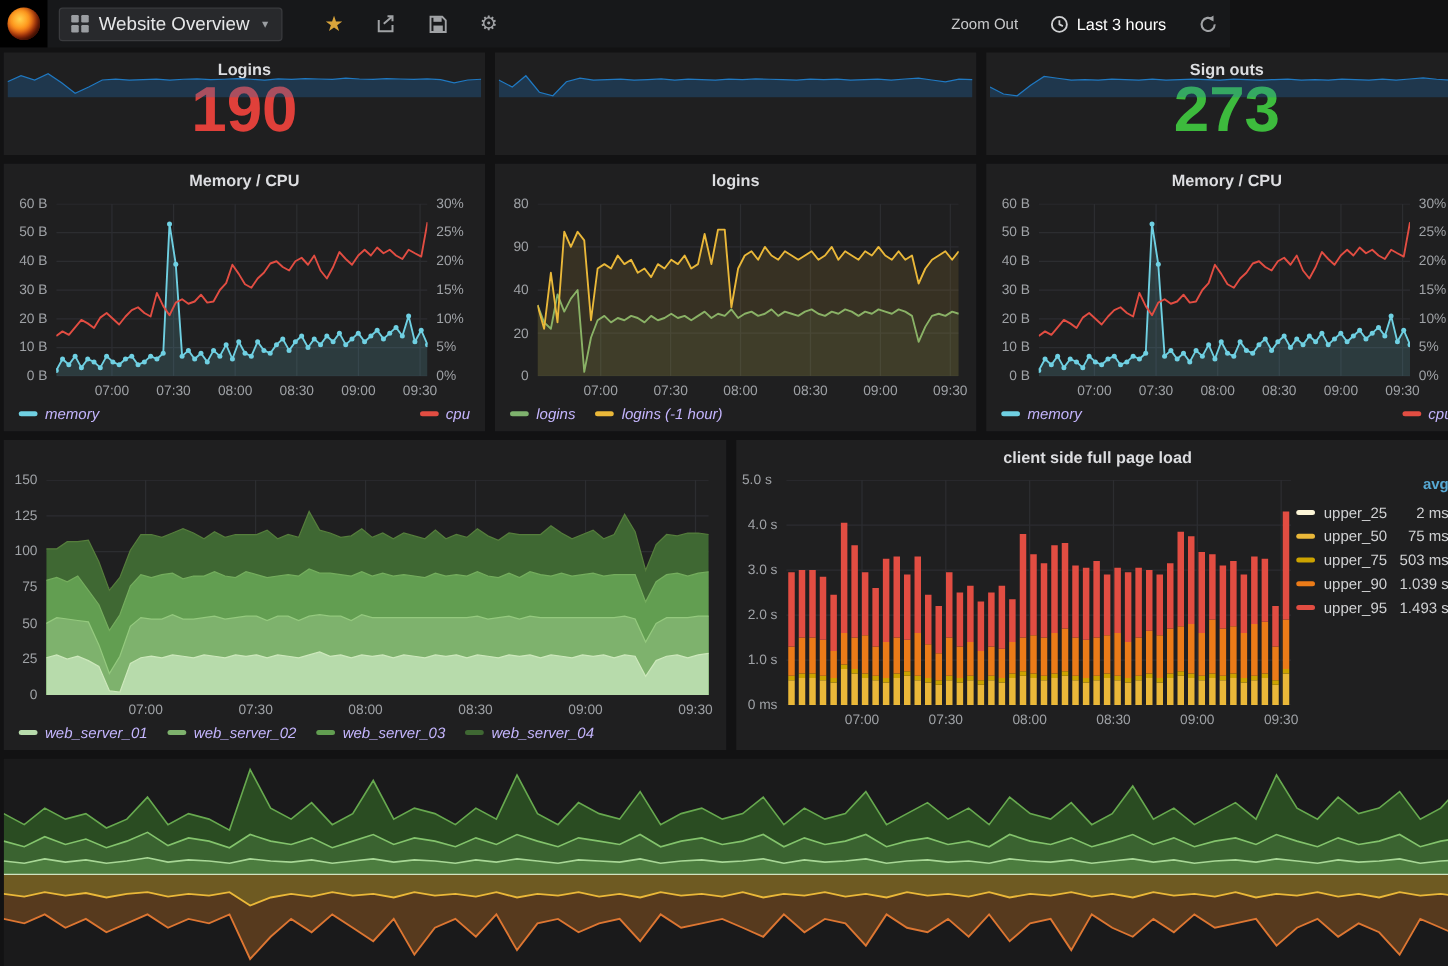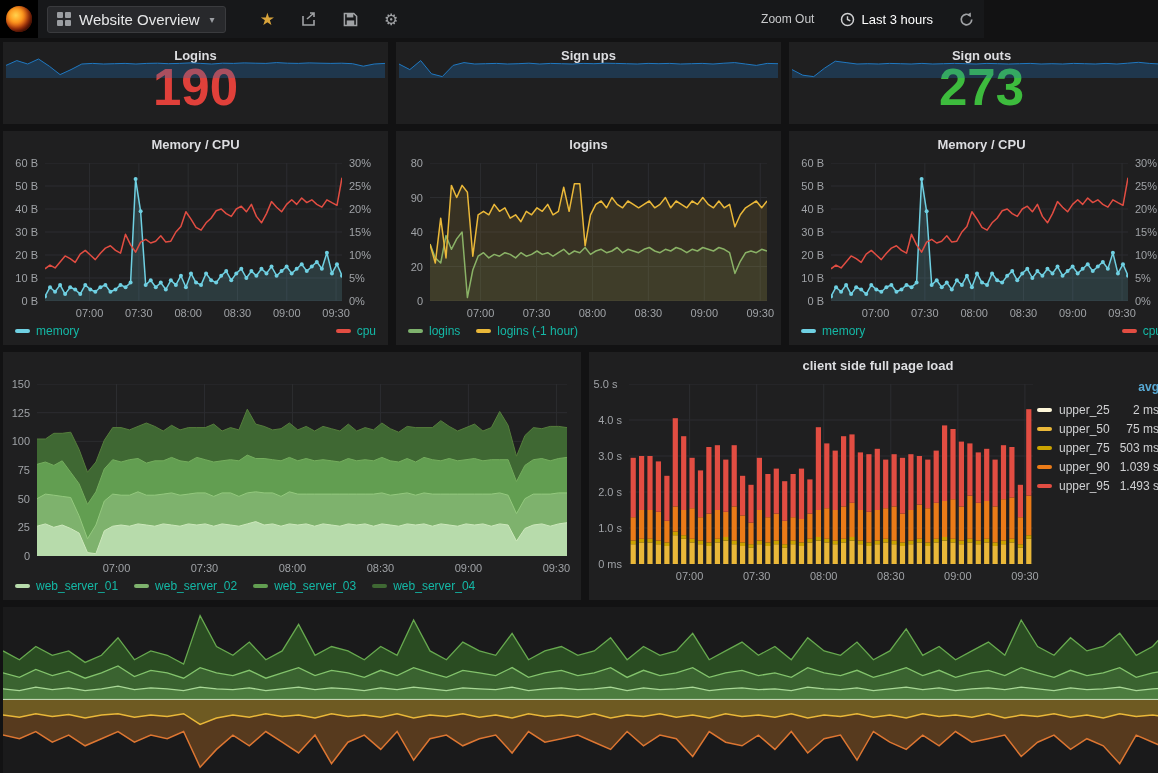--- a/index.html
+++ b/index.html
@@ -43,21 +43,21 @@
   
   .plot-wrap{position:absolute;top:24px;left:0;right:0;bottom:0;}
   .plot{position:absolute;top:8px;bottom:44px;}
   .dual .plot{left:42px;right:46px;}
   .single .plot{left:34px;right:14px;}
   .client .plot{left:40px;right:134px;bottom:36px;}
   .mirror-wrap .plot{left:0;right:0;top:0;bottom:0;}
   .p-full .plot-wrap{top:0;}
   .axis-lab{position:absolute;color:#9fa2a6;font-size:11px;white-space:nowrap;}
   .legend{position:absolute;bottom:7px;left:12px;right:12px;display:flex;gap:16px;align-items:center;}
-  .leg-item{display:flex;align-items:center;gap:6px;color:#14b8a6;font-size:12px;cursor:pointer;}
+  .leg-item{display:flex;align-items:center;gap:6px;color:#c4b5fd;font-size:12px;cursor:pointer;font-style:italic;}
   .leg-item.push-right{margin-left:auto;}
   .swatch{width:15px;height:4px;border-radius:2px;display:inline-block;}
   
   .leg-table{position:absolute;top:26px;right:6px;width:124px;font-size:12px;}
   .leg-table .hdr{text-align:right;color:#57a9d4;font-weight:bold;padding:2px 2px 6px 0;cursor:pointer;}
   .leg-row{display:flex;align-items:center;height:19px;cursor:pointer;}
   .leg-row .swatch{margin-right:7px;}
   .leg-row .lbl{color:#d0d1d3;}
   .leg-row .val{margin-left:auto;color:#d0d1d3;padding-right:2px;white-space:nowrap;}
 </style>
@@ -116,21 +116,20 @@
   <div class="row first">
     <div class="panel p-stat">
       <div class="panel-title">Logins</div>
       <div class="stat-value" style="color: rgb(224, 64, 58);">190</div>
       <div class="spark plot"><svg width="379" height="28">
             <polygon points="0.0,15.4 10.8,10.6 21.7,14.0 32.5,9.0 43.3,16.2 54.1,24.6 65.0,19.6 75.8,14.0 86.6,13.4 97.5,14.0 108.3,13.7 119.1,13.4 129.9,14.0 140.8,13.4 151.6,13.2 162.4,13.7 173.3,13.4 184.1,12.9 194.9,13.4 205.7,14.0 216.6,13.2 227.4,13.4 238.2,12.9 249.1,13.2 259.9,13.4 270.7,12.6 281.5,13.2 292.4,13.4 303.2,12.9 314.0,13.2 324.9,13.4 335.7,13.2 346.5,13.7 357.3,16.2 368.2,14.0 379.0,13.4 379,28 0,28" fill="rgba(31,120,193,0.28)"></polygon>
             <polyline points="0.0,15.4 10.8,10.6 21.7,14.0 32.5,9.0 43.3,16.2 54.1,24.6 65.0,19.6 75.8,14.0 86.6,13.4 97.5,14.0 108.3,13.7 119.1,13.4 129.9,14.0 140.8,13.4 151.6,13.2 162.4,13.7 173.3,13.4 184.1,12.9 194.9,13.4 205.7,14.0 216.6,13.2 227.4,13.4 238.2,12.9 249.1,13.2 259.9,13.4 270.7,12.6 281.5,13.2 292.4,13.4 303.2,12.9 314.0,13.2 324.9,13.4 335.7,13.2 346.5,13.7 357.3,16.2 368.2,14.0 379.0,13.4" fill="none" stroke="#1f78c1" stroke-width="1"></polyline>
           </svg></div>
     </div>
     <div class="panel p-stat">
-      <div class="panel-title">Sign ups</div>
       <div class="spark plot"><svg width="379" height="28">
             <polygon points="0.0,14.0 10.8,19.6 21.7,10.6 32.5,23.8 43.3,26.6 54.1,15.4 65.0,12.6 75.8,14.0 86.6,13.7 97.5,13.4 108.3,14.0 119.1,13.7 129.9,13.2 140.8,14.0 151.6,13.4 162.4,13.7 173.3,14.0 184.1,13.4 194.9,13.7 205.7,13.2 216.6,13.4 227.4,13.7 238.2,14.0 249.1,13.4 259.9,13.7 270.7,13.4 281.5,14.0 292.4,13.7 303.2,13.4 314.0,14.0 324.9,13.2 335.7,12.6 346.5,14.0 357.3,15.4 368.2,13.4 379.0,13.7 379,28 0,28" fill="rgba(31,120,193,0.28)"></polygon>
             <polyline points="0.0,14.0 10.8,19.6 21.7,10.6 32.5,23.8 43.3,26.6 54.1,15.4 65.0,12.6 75.8,14.0 86.6,13.7 97.5,13.4 108.3,14.0 119.1,13.7 129.9,13.2 140.8,14.0 151.6,13.4 162.4,13.7 173.3,14.0 184.1,13.4 194.9,13.7 205.7,13.2 216.6,13.4 227.4,13.7 238.2,14.0 249.1,13.4 259.9,13.7 270.7,13.4 281.5,14.0 292.4,13.7 303.2,13.4 314.0,14.0 324.9,13.2 335.7,12.6 346.5,14.0 357.3,15.4 368.2,13.4 379.0,13.7" fill="none" stroke="#1f78c1" stroke-width="1"></polyline>
           </svg></div>
     </div>
     <div class="panel p-stat">
       <div class="panel-title">Sign outs</div>
       <div class="stat-value" style="color: rgb(61, 187, 61);">273</div>
       <div class="spark plot"><svg width="379" height="28">
             <polygon points="0.0,19.6 10.8,25.2 21.7,26.6 32.5,18.2 43.3,11.2 54.1,12.6 65.0,14.0 75.8,13.7 86.6,14.0 97.5,13.4 108.3,13.7 119.1,14.0 129.9,13.4 140.8,14.0 151.6,13.7 162.4,13.4 173.3,13.7 184.1,14.0 194.9,13.4 205.7,13.7 216.6,14.0 227.4,13.7 238.2,13.4 249.1,14.0 259.9,13.7 270.7,14.0 281.5,13.4 292.4,13.7 303.2,14.0 314.0,13.4 324.9,14.0 335.7,13.2 346.5,12.3 357.3,13.4 368.2,14.0 379.0,13.7 379,28 0,28" fill="rgba(31,120,193,0.28)"></polygon>

